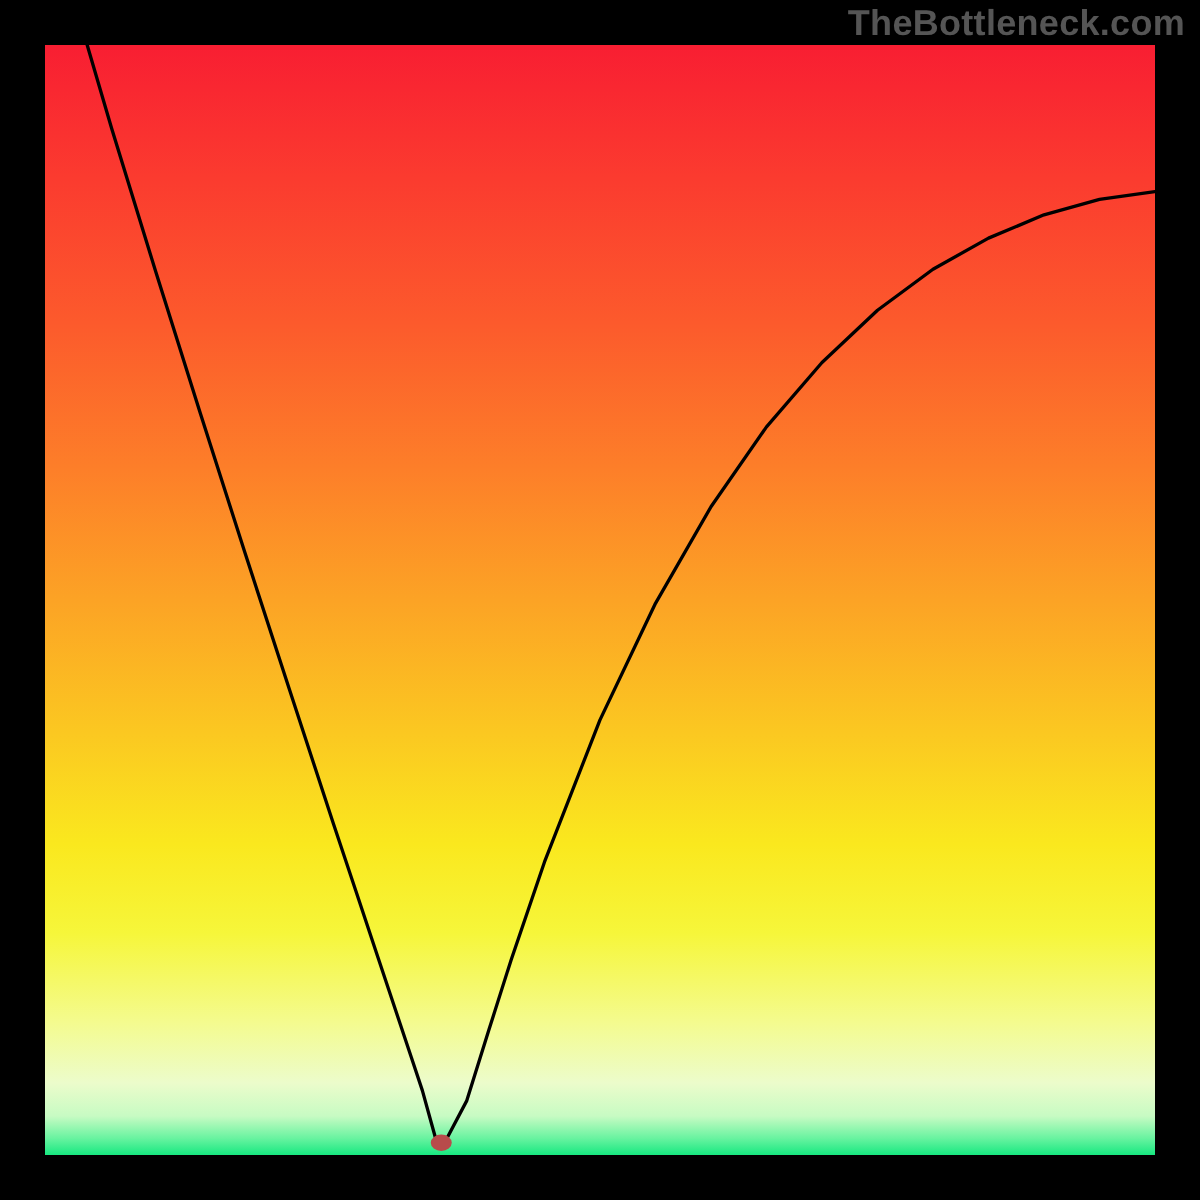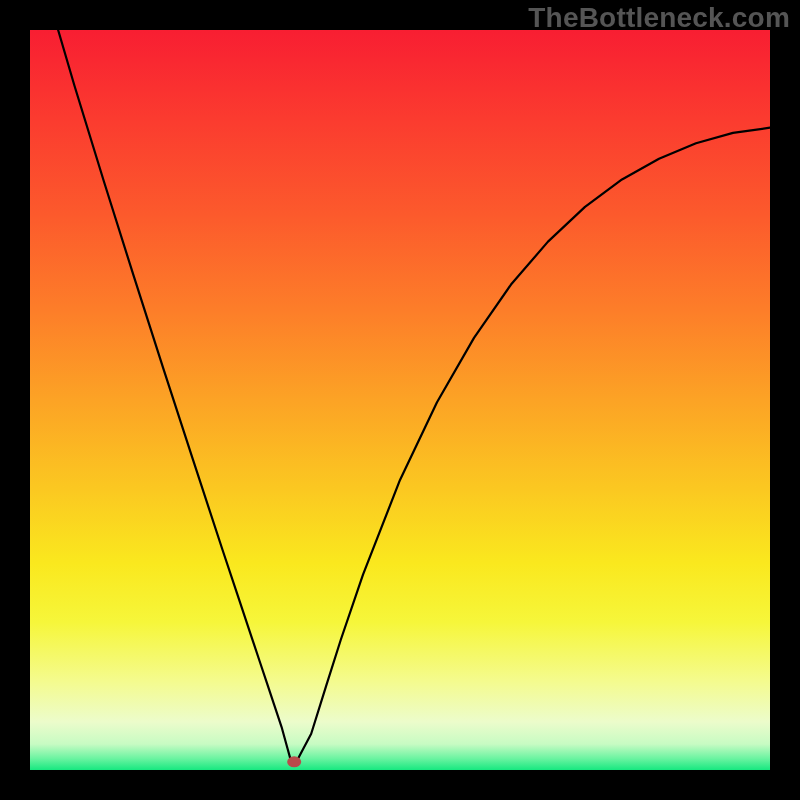--- a/index.html
+++ b/index.html
@@ -15,21 +15,21 @@
     position: relative;
     width: 800px;
     height: 800px;
     background: #000;
   }
   .watermark {
     position: absolute;
     top: 2px;
     right: 10px;
     color: #555555;
-    font-size: 28px;
+    font-size: 24px;
     font-weight: bold;
     letter-spacing: 0.2px;
     user-select: none;
     z-index: 5;
   }
   .plot {
     position: absolute;
     left: 30px;
     top: 30px;
     width: 740px;

